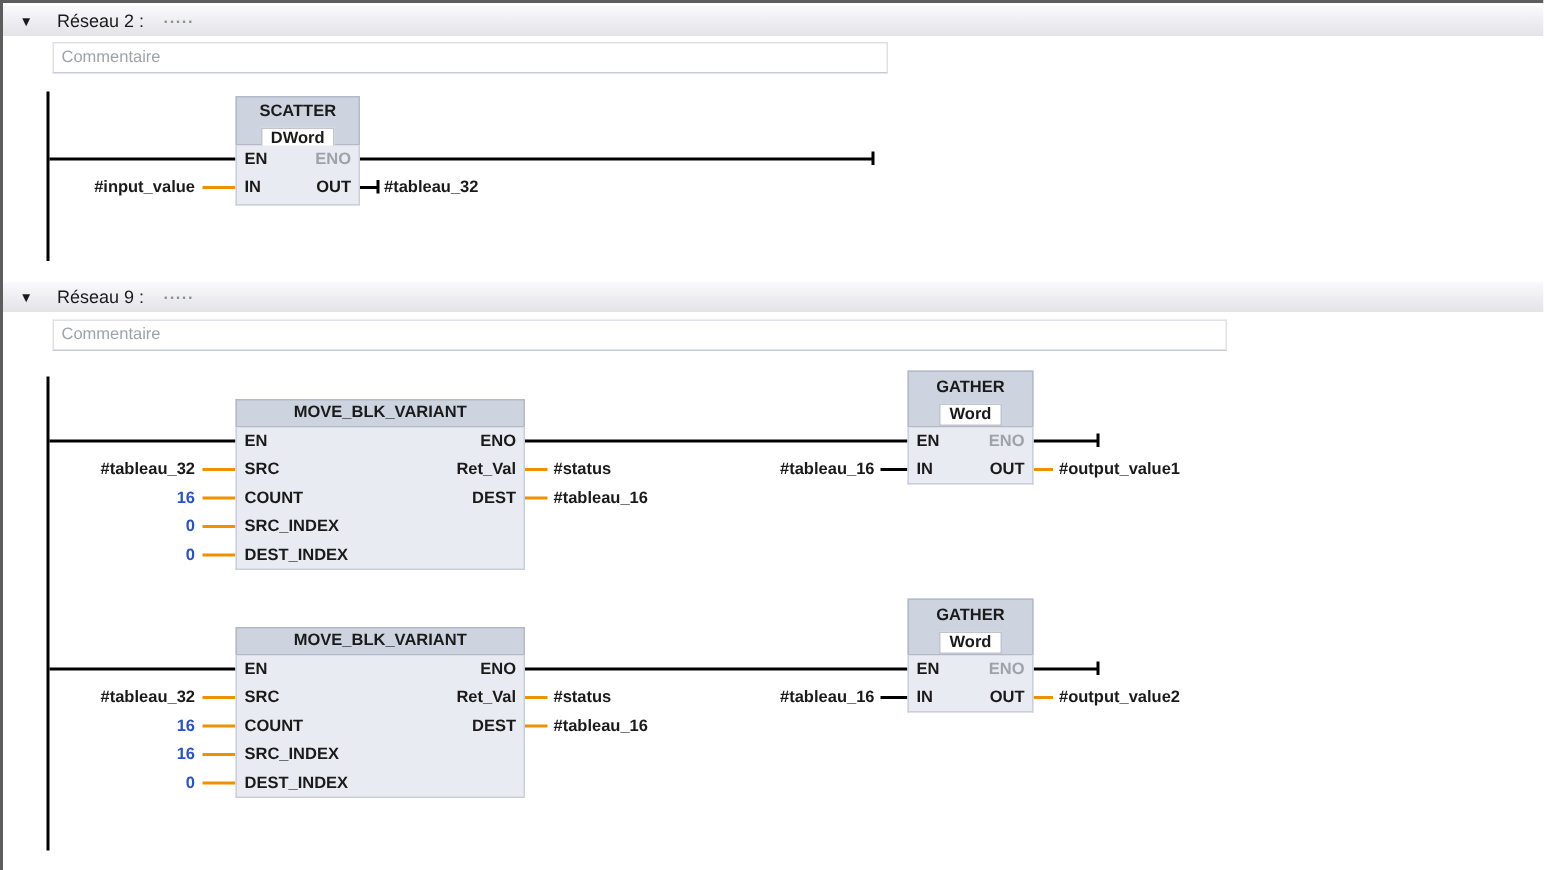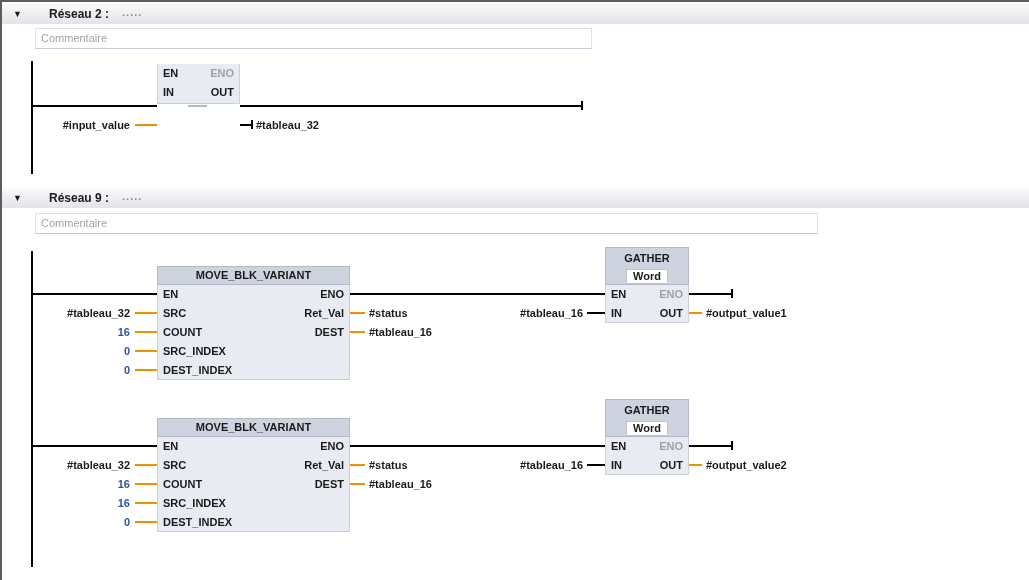--- a/index.html
+++ b/index.html
@@ -6,21 +6,21 @@
   .canvas{
     position:relative;width:1029px;height:580px;background:#ffffff;
     border-top:2px solid #5d5d5d;border-left:2px solid #5d5d5d;
     box-sizing:border-box;overflow:hidden;
     font-family:"Liberation Sans","DejaVu Sans",sans-serif;
     -webkit-font-smoothing:antialiased;
   }
   .net-header{position:absolute;left:0;width:1029px;height:20px;
     background:linear-gradient(#fafafc,#e3e3e8);display:flex;align-items:center;}
   .tri{margin-left:11px;width:16px;font-size:9px;color:#1a1a1a;}
-  .net-title{margin-left:20px;font-size:12px;font-weight:bold;color:#1a1a1a;}
+  .net-title{margin-left:9px;font-size:12px;font-weight:normal;color:#1a1a1a;}
   .net-dots{margin-left:13px;font-size:11px;font-weight:bold;color:#8f939b;letter-spacing:1px;position:relative;top:-2px;}
   .comment{position:absolute;left:33px;height:21px;background:#fff;
     border:1px solid #e0e1e8;border-bottom-color:#c9cad7;box-sizing:border-box;
     color:#9ea3ab;font-size:11px;line-height:19px;padding-left:5px;}
   .rail{position:absolute;width:2px;background:#000;}
   .wh{position:absolute;height:2px;background:#000;}
   .wo{position:absolute;height:2px;background:#ee9100;}
   .wg{position:absolute;height:2px;background:#b7b7bc;}
   .tick{position:absolute;width:2px;height:9px;background:#000;}
   .blk{position:absolute;}
@@ -50,20 +50,24 @@
   <div class="rail" style="left:29px;top:59px;height:113px;"></div>
   <div class="wh" style="left:31px;top:103px;width:124px;"></div>
   <div class="wg" style="left:186px;top:103px;width:19px;"></div>
   <div class="wh" style="left:238px;top:103px;width:342px;"></div>
   <div class="tick" style="left:579px;top:99px;"></div>
   <div class="wo" style="left:133px;top:122px;width:22px;"></div>
   <div class="wh" style="left:238px;top:122px;width:12px;"></div>
   <div class="tick" style="left:249px;top:118px;"></div>
 
   <div class="blk" style="left:155px;top:62px;width:83px;">
+    <div class="blk-hd" style="height:33px;padding-top:1px;">
+      <div class="blk-title">SCATTER</div>
+      <div class="blk-type">DWord</div>
+    </div>
     <div class="blk-bd" style="height:40px;">
       <span class="pin pl" style="top:2px;">EN</span>
       <span class="pin pr pin-gray" style="top:2px;">ENO</span>
       <span class="pin pl" style="top:21px;">IN</span>
       <span class="pin pr" style="top:21px;">OUT</span>
     </div>
   </div>
 
   <span class="opd ra" style="right:899px;top:116px;">#input_value</span>
   <span class="opd" style="left:254px;top:116px;">#tableau_32</span>

